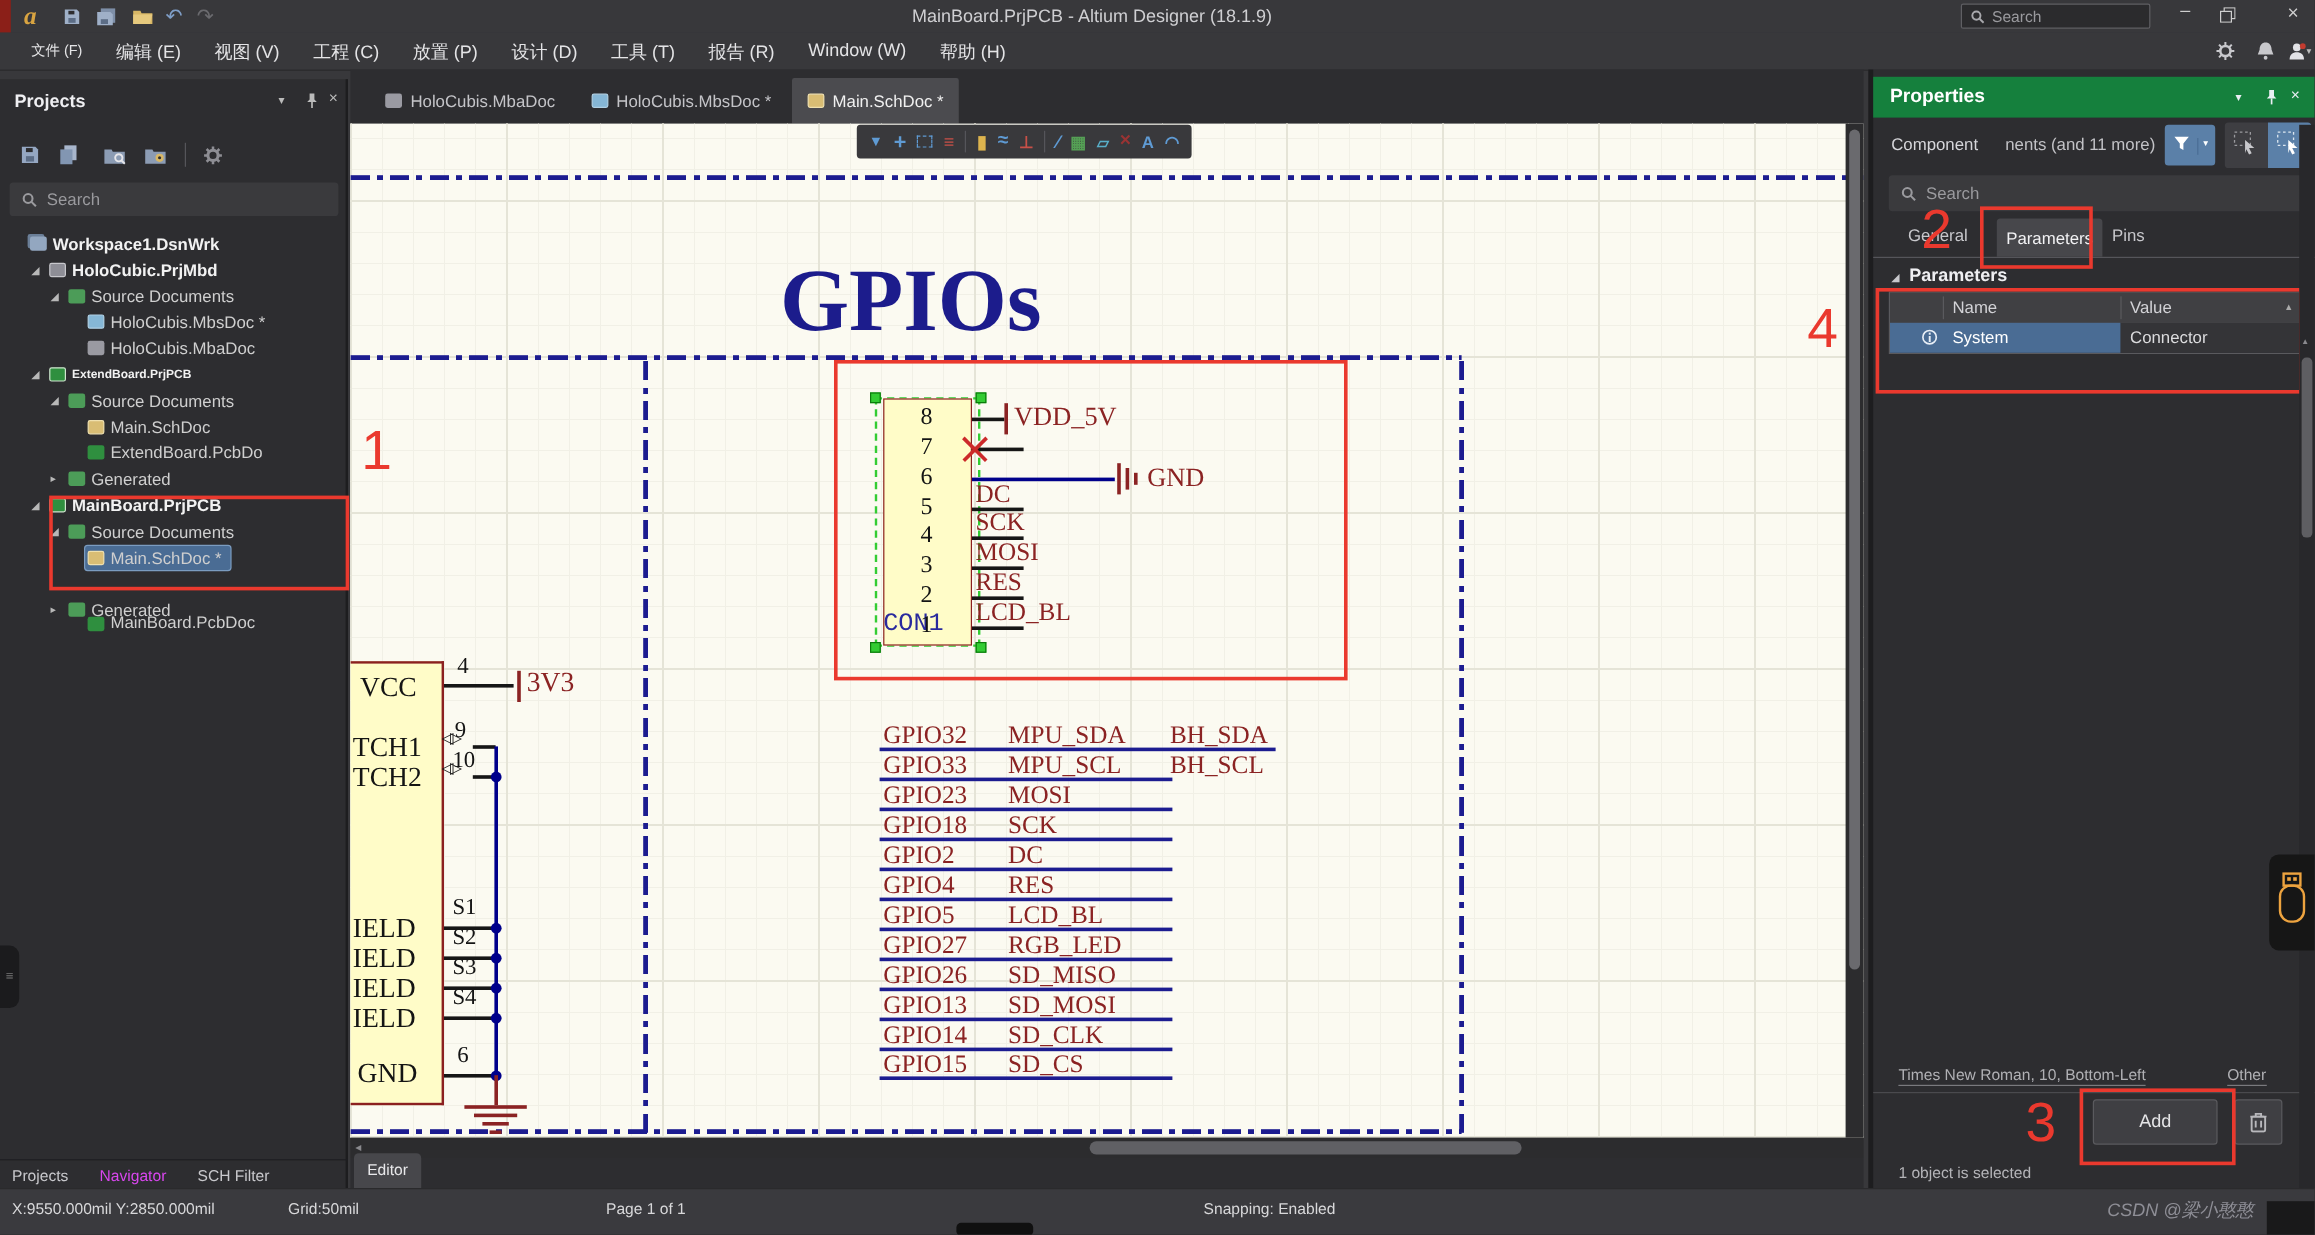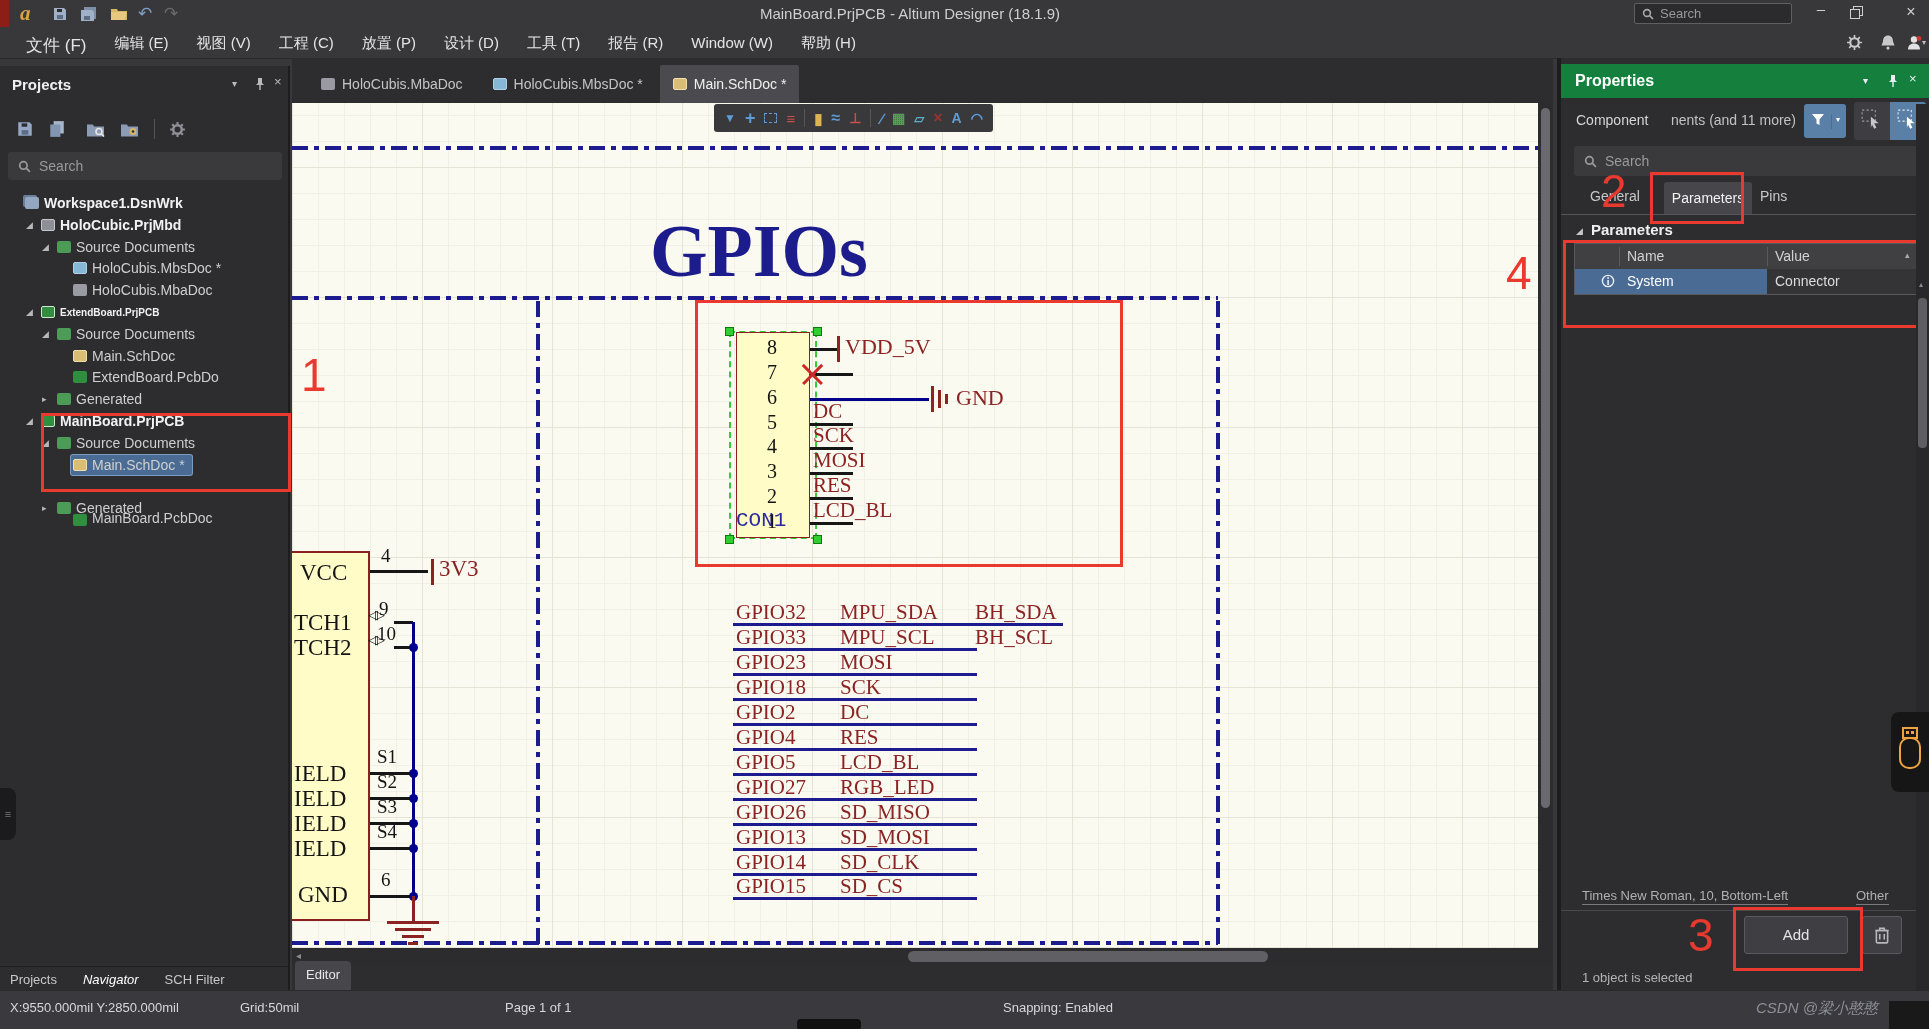--- a/index.html
+++ b/index.html
@@ -68,21 +68,21 @@
       <span><svg width="13" height="13" viewBox="0 0 13 13">
             <rect x="3.5" y="0.5" width="9" height="9" fill="none" stroke="#cfcfcf"></rect>
             <rect x="0.5" y="3.5" width="9" height="9" fill="#38383b" stroke="#cfcfcf"></rect>
           </svg></span>
     </div>
     <div class="abs" style="left:1898px;top:3px;width:26px;height:22px;text-align:center;font-size:16px;color:#cfcfcf;">×</div>
   </div>
 
   <div class="abs" style="left:0;top:27px;width:1929px;height:31px;background:#38383b;border-bottom:1px solid #2a2a2c;">
     <div id="menu-items" style="position:absolute;left:12px;top:3px;display:flex;">
-        <div style="padding: 4px 14px; font-size: 17px; color: rgb(228, 228, 230); white-space: nowrap;">文件 (F)</div>
+        <div style="padding: 4px 14px; font-size: 12px; color: rgb(228, 228, 230); white-space: nowrap;">文件 (F)</div>
         <div style="padding: 4px 14px; font-size: 15px; color: rgb(228, 228, 230); white-space: nowrap;">编辑 (E)</div>
         <div style="padding: 4px 14px; font-size: 15px; color: rgb(228, 228, 230); white-space: nowrap;">视图 (V)</div>
         <div style="padding: 4px 14px; font-size: 15px; color: rgb(228, 228, 230); white-space: nowrap;">工程 (C)</div>
         <div style="padding: 4px 14px; font-size: 15px; color: rgb(228, 228, 230); white-space: nowrap;">放置 (P)</div>
         <div style="padding: 4px 14px; font-size: 15px; color: rgb(228, 228, 230); white-space: nowrap;">设计 (D)</div>
         <div style="padding: 4px 14px; font-size: 15px; color: rgb(228, 228, 230); white-space: nowrap;">工具 (T)</div>
         <div style="padding: 4px 14px; font-size: 15px; color: rgb(228, 228, 230); white-space: nowrap;">报告 (R)</div>
         <div style="padding: 4px 14px; font-size: 15px; color: rgb(228, 228, 230); white-space: nowrap;">Window (W)</div>
         <div style="padding: 4px 14px; font-size: 15px; color: rgb(228, 228, 230); white-space: nowrap;">帮助 (H)</div>
       </div>
@@ -285,21 +285,21 @@
             <div class="ticon folder"></div>
             <div style="margin-left: 5px; font-size: 14px; white-space: nowrap; color: rgb(207, 207, 207);">Generated</div>
           </div>
         </div>
       </div>
 
     <div class="abs redbox" style="left:41px;top:347px;width:244px;height:73px;"></div>
     <div class="abs" style="left:0;top:900px;width:290px;height:1px;background:#1f1f22;"></div>
     <div id="panel-tabs" class="abs" style="left:10px;top:906px;display:flex;gap:26px;">
         <div style="font-size: 13px; color: rgb(200, 200, 204);">Projects</div>
-        <div style="font-size: 13px; color: #ffffff; font-style: italic;">Navigator</div>
+        <div style="font-size: 13px; color: #d946ef;">Navigator</div>
         <div style="font-size: 13px; color: rgb(200, 200, 204);">SCH Filter</div>
       </div>
   </div>
 
   <div class="abs" style="left:0;top:788px;width:16px;height:52px;background:#1b1b1d;border-radius:0 8px 8px 0;color:#777;font-size:11px;text-align:center;line-height:52px;">≡</div>
 
   <div class="abs" style="left:292px;top:58px;width:1261px;height:45px;background:#2d2d30;">
     <div id="doc-tabs" style="position:absolute;left:16px;top:0;display:flex;gap:4px;">
         <div style="display: flex; align-items: center; gap: 7px; padding: 0px 13px; height: 38px; margin-top: 7px; border-radius: 2px 2px 0px 0px;">
           <div class="ticon doc-grey"></div>

